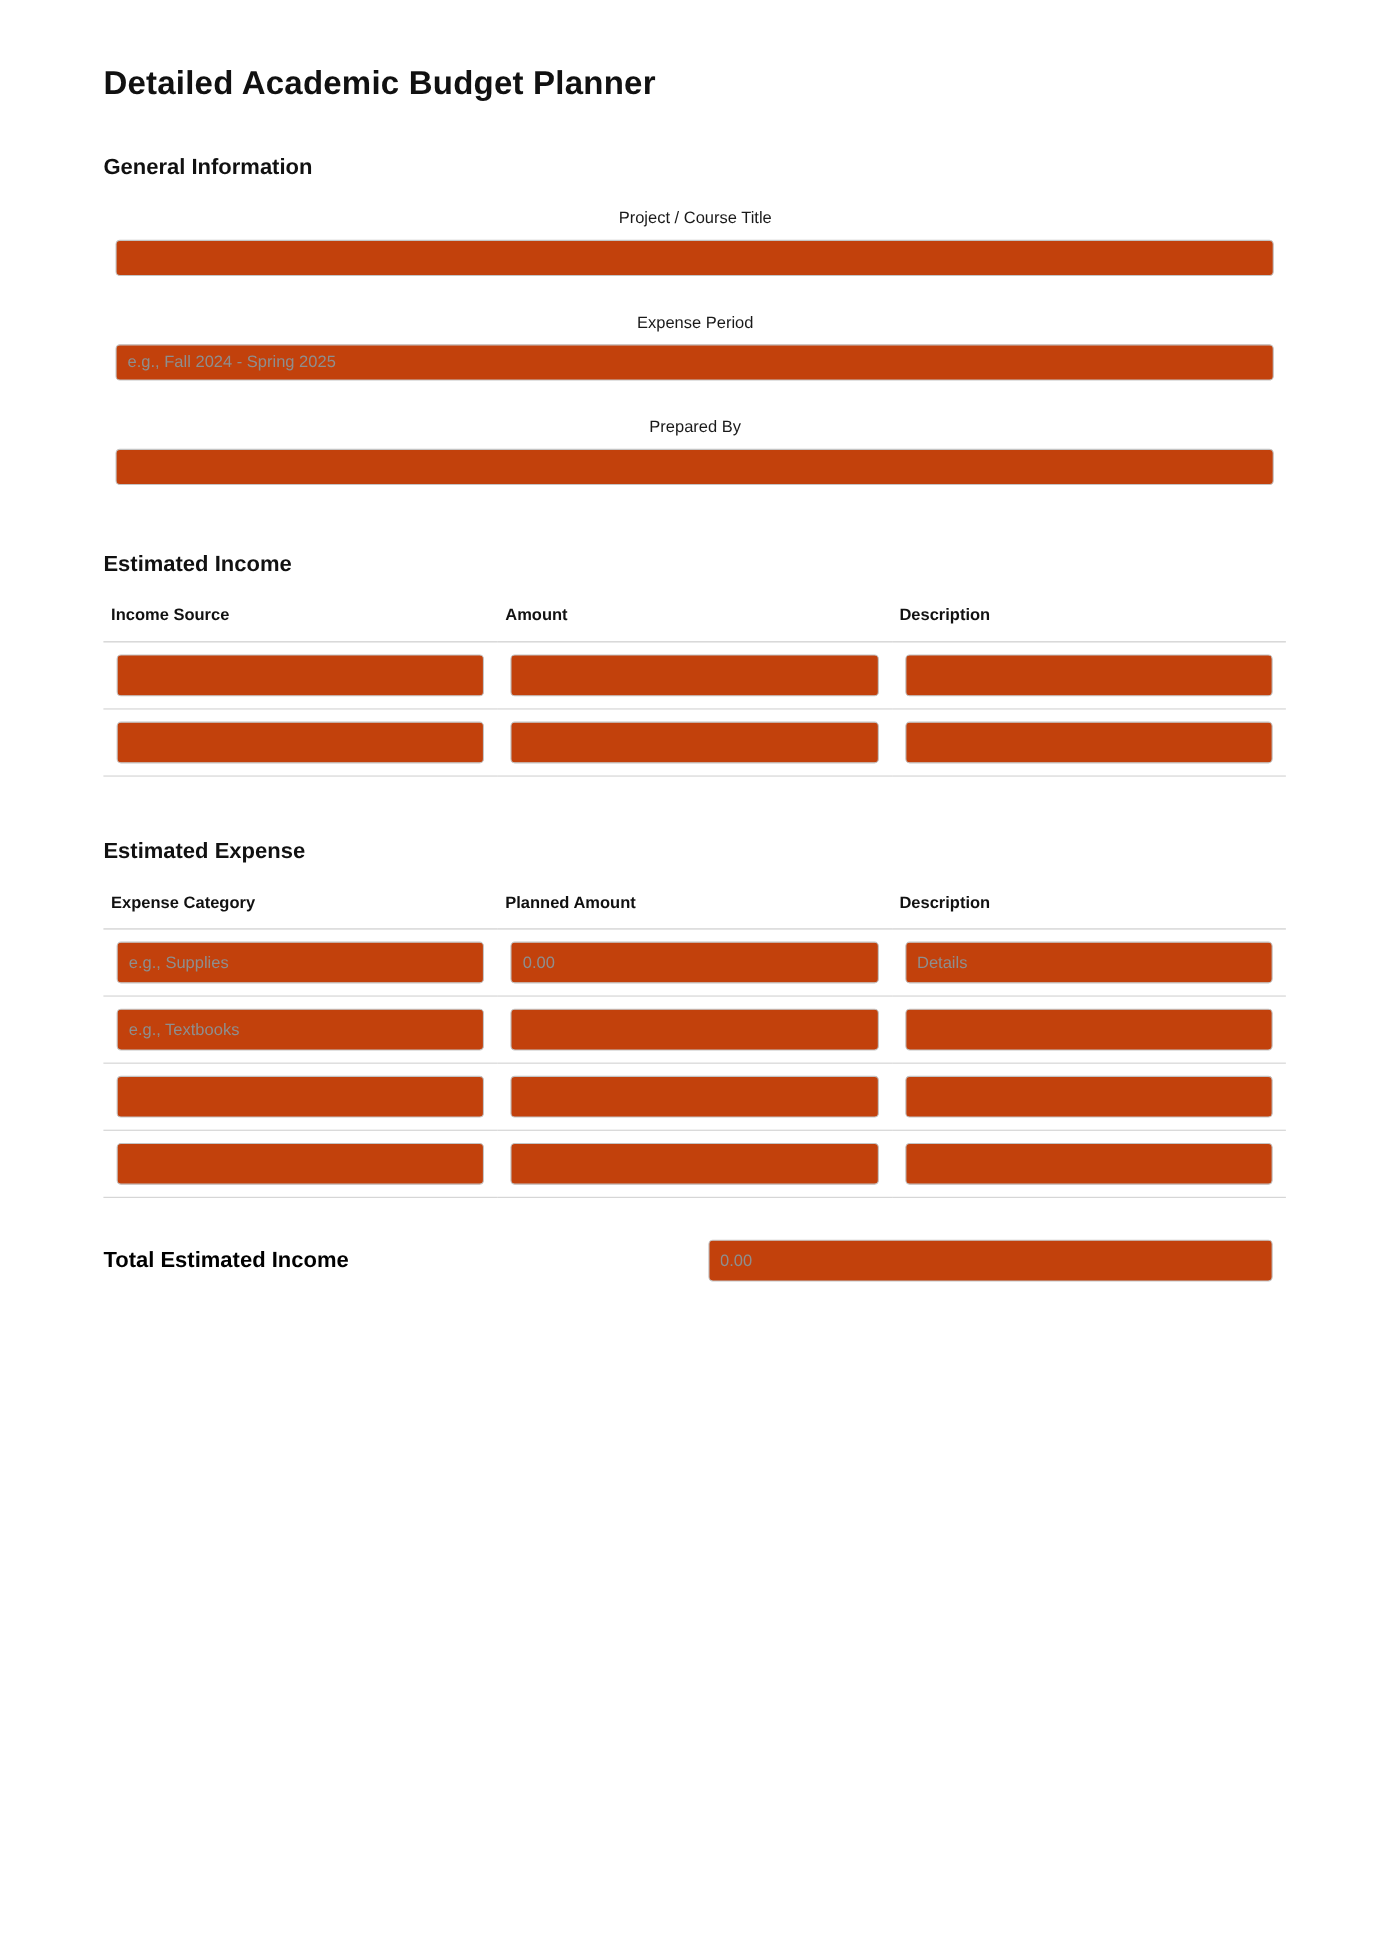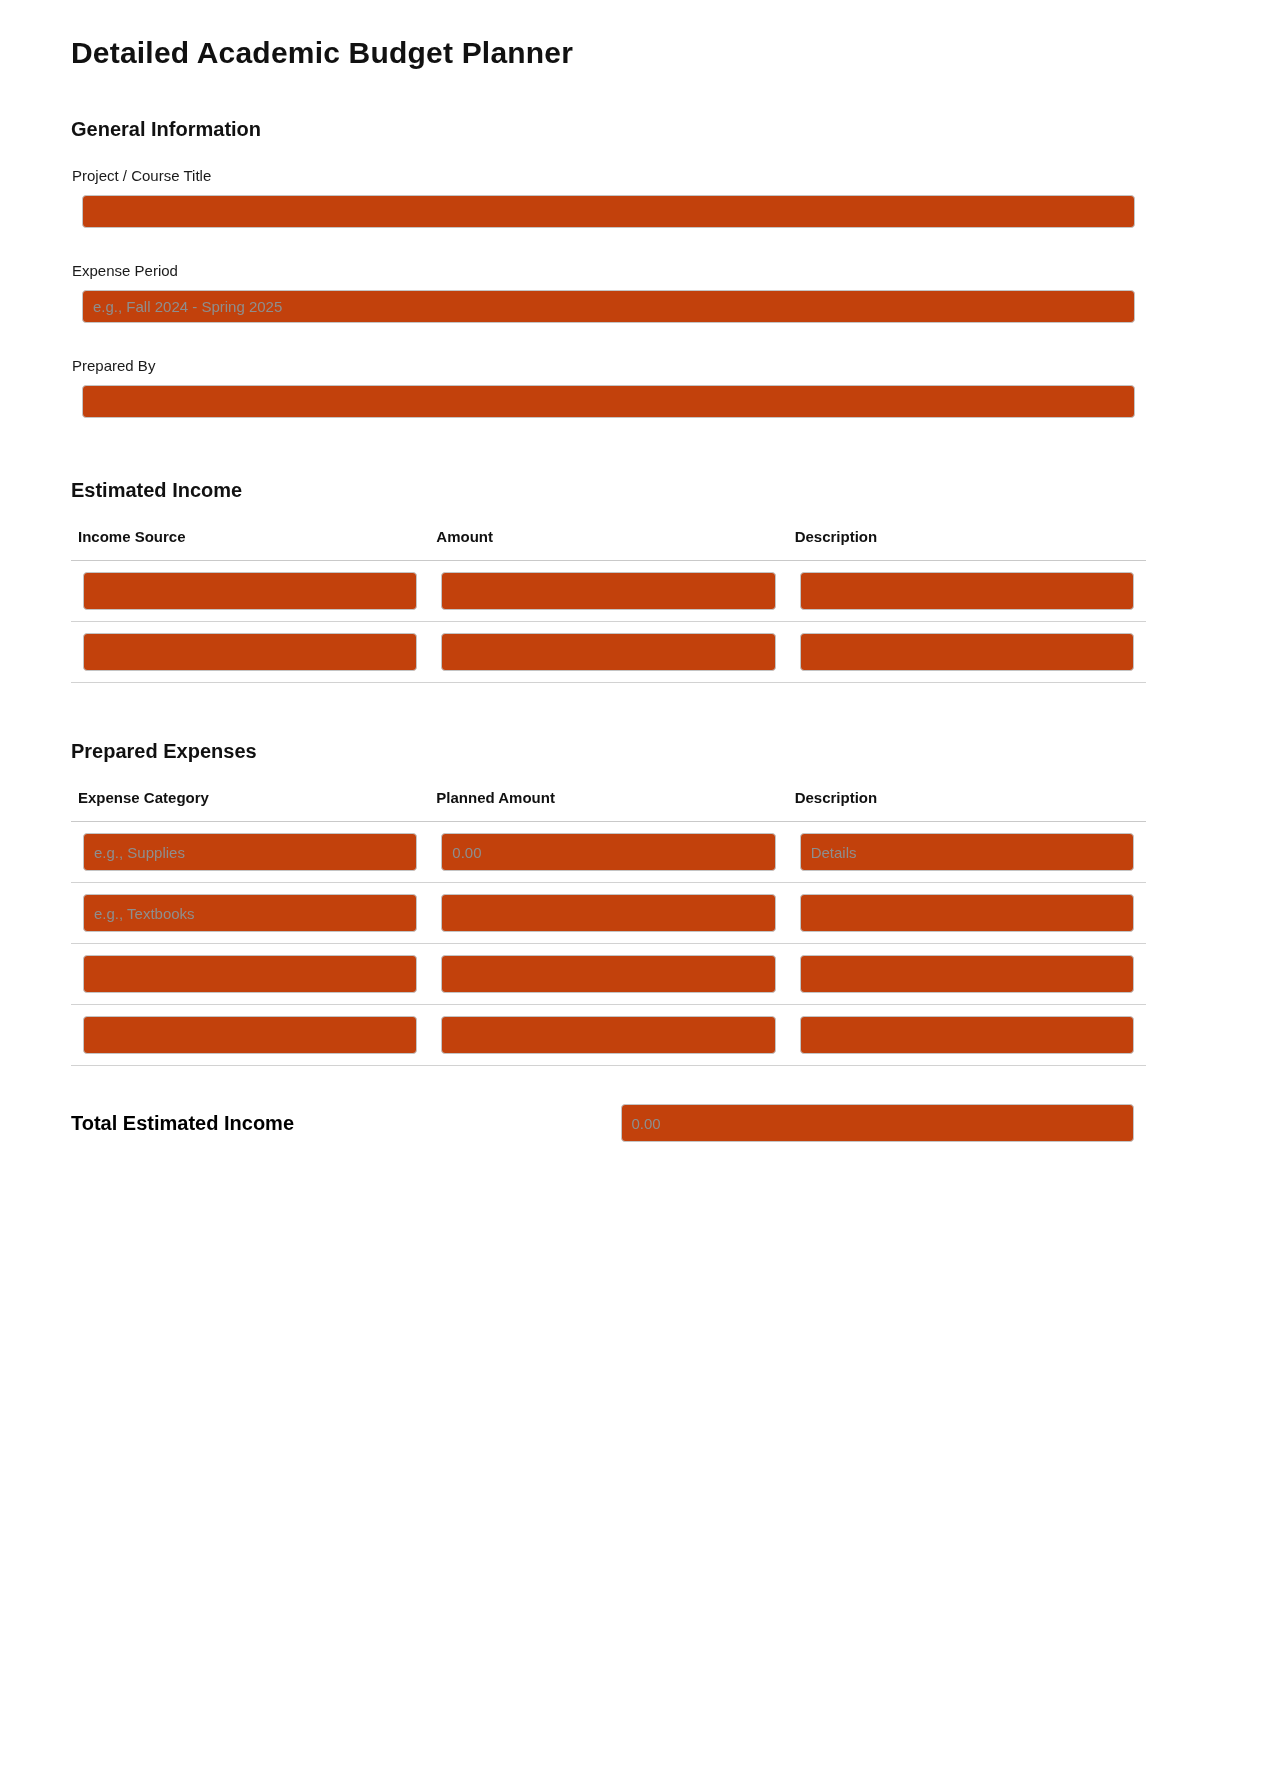--- a/index.html
+++ b/index.html
@@ -12,23 +12,23 @@
     height: 1765px;
     font-family: "Liberation Sans", sans-serif;
     color: #111;
     overflow: hidden;
   }
   .clip {
     height: 1302px;
     overflow: hidden;
   }
   .page {
-    margin-left: 71px;
+    margin-left: 94px;
     width: 1075px;
-    padding-top: 35px;
+    padding-top: 58px;
   }
   h1.page-title {
     margin: 0;
     font-size: 30px;
     line-height: 36px;
     font-weight: bold;
     color: #111;
     letter-spacing: 0.2px;
   }
   h2.section-heading {
@@ -48,20 +48,21 @@
     color: #111;
   }
   .field { margin-top: 26px; }
   .field + .field { margin-top: 34px; }
   .field label {
     display: block;
     font-size: 15px;
     line-height: 18px;
     color: #1a1a1a;
     margin: 0 0 0 1px;
+    text-align: center;
   }
   input.text-input {
     display: block;
     box-sizing: border-box;
     margin: 10px 11px 0 11px;
     width: calc(100% - 22px);
     height: 33px;
     border: 1px solid #c4c4c4;
     border-radius: 4px;
     padding: 0 10px;
@@ -175,21 +176,21 @@
           <td>
               <input class="text-input" type="text" placeholder="" style="">
             </td>
           <td>
               <input class="text-input" type="text" placeholder="" style="">
             </td>
         </tr>
       </tbody>
     </table>
 
-    <h2 class="section-heading estimated-expenses">Prepared Expenses</h2>
+    <h2 class="section-heading estimated-expenses">Estimated Expense</h2>
 
     <table class="budget-table">
       <thead>
         <tr>
           <th>Expense Category</th>
           <th>Planned Amount</th>
           <th>Description</th>
         </tr>
       </thead>
       <tbody>

